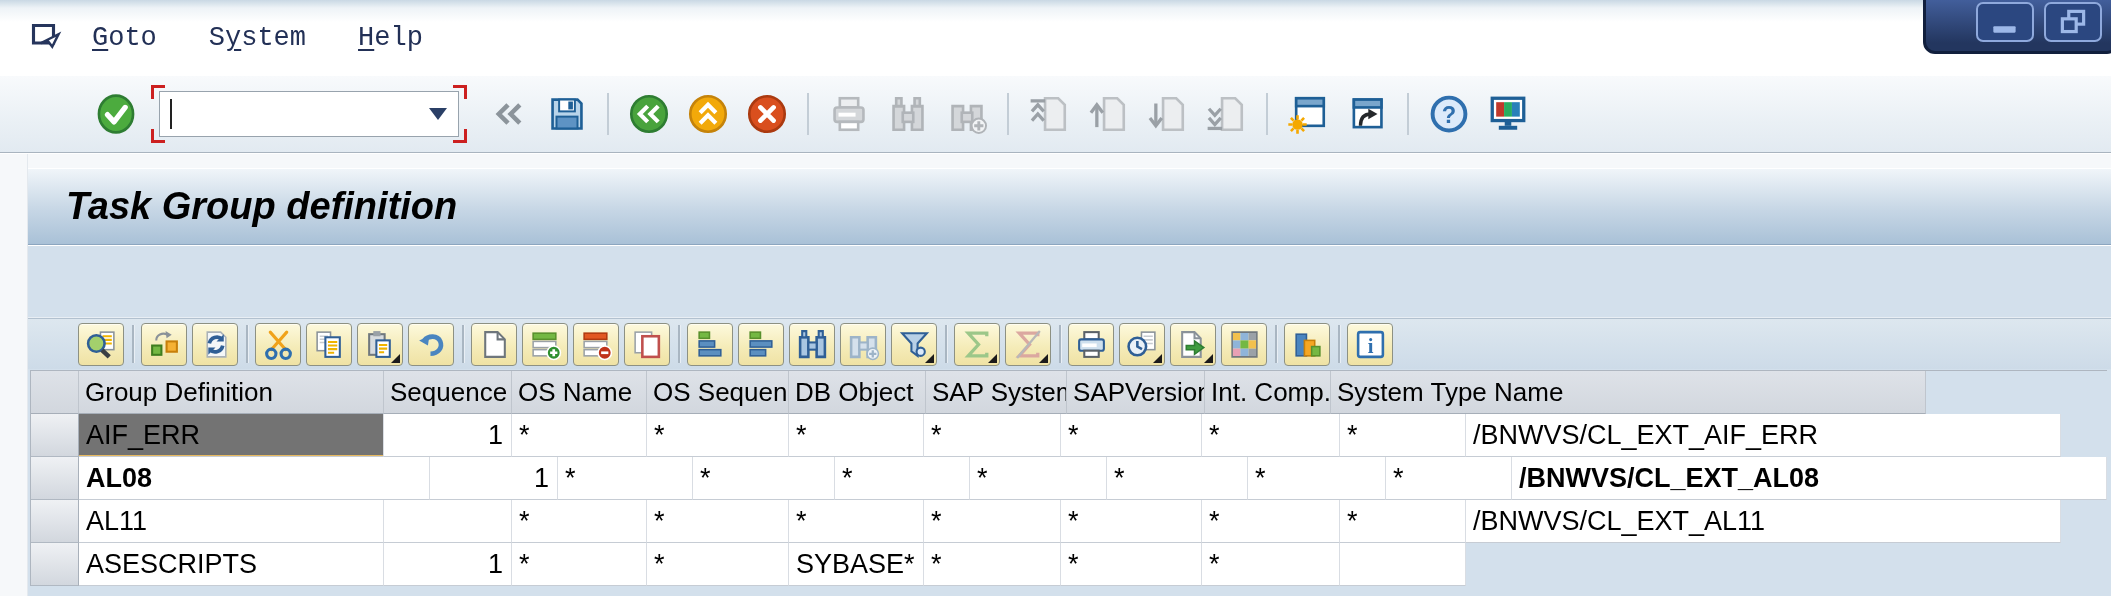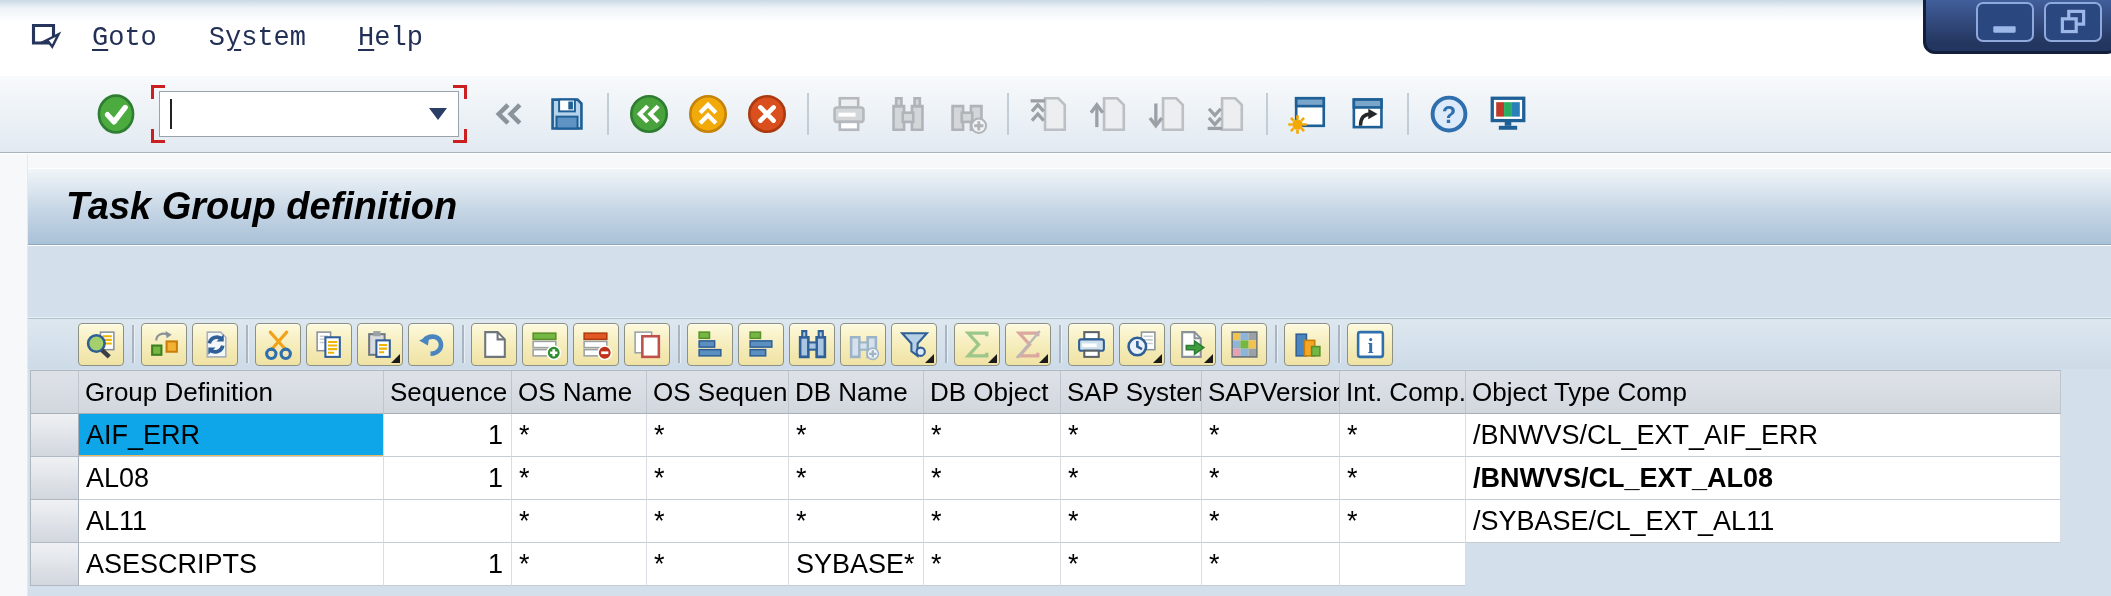--- a/index.html
+++ b/index.html
@@ -72,21 +72,21 @@
       border-right:1px solid #bfc5cd;border-bottom:1px solid #a6aeb8;
       font-size:26px;color:#000;display:flex;align-items:center;
       padding:0 4px 0 6px;white-space:nowrap;overflow:hidden;flex:0 0 auto;}
   .hc.selcol{justify-content:center;padding:0;}
   .td{background:#fff;border-right:1px solid #d9dde3;border-bottom:1px solid #c6ccd4;
       font-size:27px;display:flex;align-items:center;padding:0 8px 0 7px;
       white-space:nowrap;overflow:hidden;flex:0 0 auto;}
   .td.selcell{background:linear-gradient(180deg,#eff1f4 0%,#d2d7de 100%);
       border-right:1px solid #a8b0ba;border-bottom:1px solid #b0b8c2;}
   .td.num{justify-content:flex-end;}
-  .td.hl{background:#0ea5e9;box-shadow:inset 0 -1px 0 #e8b95e;}
+  .td.hl{background:#737373;box-shadow:inset 0 -1px 0 #e8b95e;}
   .icon{display:inline-flex;align-items:center;justify-content:center;line-height:0;}
 </style>
 </head>
 <body>
 
 <div class="screen">
 
   <div class="menubar">
     <span class="menuicon">
         <svg viewBox="0 0 32 32" xmlns="http://www.w3.org/2000/svg">
@@ -546,43 +546,42 @@
                 <rect x="5" y="5" width="19" height="17" fill="#fff" stroke="#4d5a74" stroke-width="2"></rect>
                 <path d="M5 10.5h19M5 16h19M12 5v17" stroke="#4d5a74" stroke-width="1.5"></path>
                 <path d="M19 17l9 7-4.5 0.5 2 4.5-3 1.2-2-4.5-3.5 3z" fill="#252c3a"></path>
               </svg>
             </span>
           </div>
           <div class="hc" style="width: 305px;">Group Definition</div>
           <div class="hc" style="width: 128px;">Sequence</div>
           <div class="hc" style="width: 135px;">OS Name</div>
           <div class="hc" style="width: 142px;">OS Sequence</div>
-          <div class="hc" style="width: 135px;">DB Name</div>
           <div class="hc" style="width: 137px;">DB Object</div>
           <div class="hc" style="width: 141px;">SAP System</div>
           <div class="hc" style="width: 138px;">SAPVersion</div>
           <div class="hc" style="width: 126px;">Int. Comp.</div>
-          <div class="hc" style="width: 595px;">Object Type Comp</div>
+          <div class="hc" style="width: 595px;">System Type Name</div>
         </div>
         <div class="trow">
           <div class="td selcell" style="width: 48px;"></div>
           <div class="td hl" style="width: 305px;">AIF_ERR</div>
           <div class="td num" style="width: 128px;">1</div>
           <div class="td" style="width: 135px;">*</div>
           <div class="td" style="width: 142px;">*</div>
           <div class="td" style="width: 135px;">*</div>
           <div class="td" style="width: 137px;">*</div>
           <div class="td" style="width: 141px;">*</div>
           <div class="td" style="width: 138px;">*</div>
           <div class="td" style="width: 126px;">*</div>
           <div class="td" style="width: 595px;">/BNWVS/CL_EXT_AIF_ERR</div>
         </div>
         <div class="trow">
           <div class="td selcell" style="width: 48px;"></div>
-          <div class="td" style="width: 305px;">AL08</div>
+          <div class="td" style="width: 351px; font-weight: bold;">AL08</div>
           <div class="td num" style="width: 128px;">1</div>
           <div class="td" style="width: 135px;">*</div>
           <div class="td" style="width: 142px;">*</div>
           <div class="td" style="width: 135px;">*</div>
           <div class="td" style="width: 137px;">*</div>
           <div class="td" style="width: 141px;">*</div>
           <div class="td" style="width: 138px;">*</div>
           <div class="td" style="width: 126px;">*</div>
           <div class="td" style="width: 595px; font-weight: bold;">/BNWVS/CL_EXT_AL08</div>
         </div>
@@ -590,21 +589,21 @@
           <div class="td selcell" style="width: 48px;"></div>
           <div class="td" style="width: 305px;">AL11</div>
           <div class="td num" style="width: 128px;"></div>
           <div class="td" style="width: 135px;">*</div>
           <div class="td" style="width: 142px;">*</div>
           <div class="td" style="width: 135px;">*</div>
           <div class="td" style="width: 137px;">*</div>
           <div class="td" style="width: 141px;">*</div>
           <div class="td" style="width: 138px;">*</div>
           <div class="td" style="width: 126px;">*</div>
-          <div class="td" style="width: 595px;">/SYBASE/CL_EXT_AL11</div>
+          <div class="td" style="width: 595px;">/BNWVS/CL_EXT_AL11</div>
         </div>
         <div class="trow">
           <div class="td selcell" style="width: 48px;"></div>
           <div class="td" style="width: 305px;">ASESCRIPTS</div>
           <div class="td num" style="width: 128px;">1</div>
           <div class="td" style="width: 135px;">*</div>
           <div class="td" style="width: 142px;">*</div>
           <div class="td" style="width: 135px;">SYBASE*</div>
           <div class="td" style="width: 137px;">*</div>
           <div class="td" style="width: 141px;">*</div>

